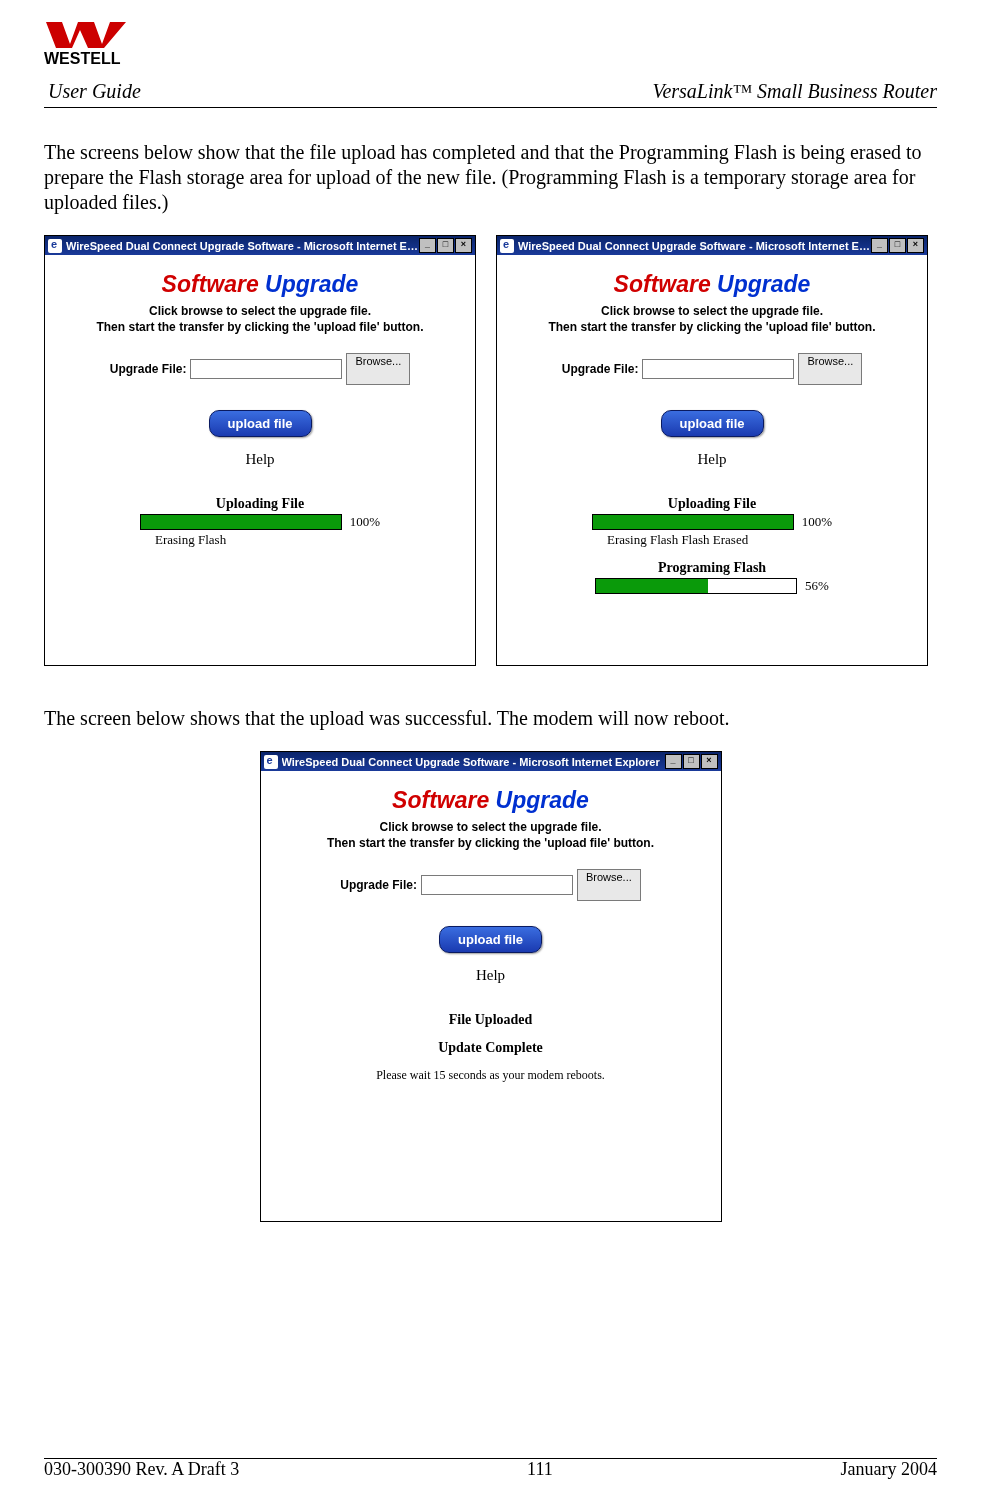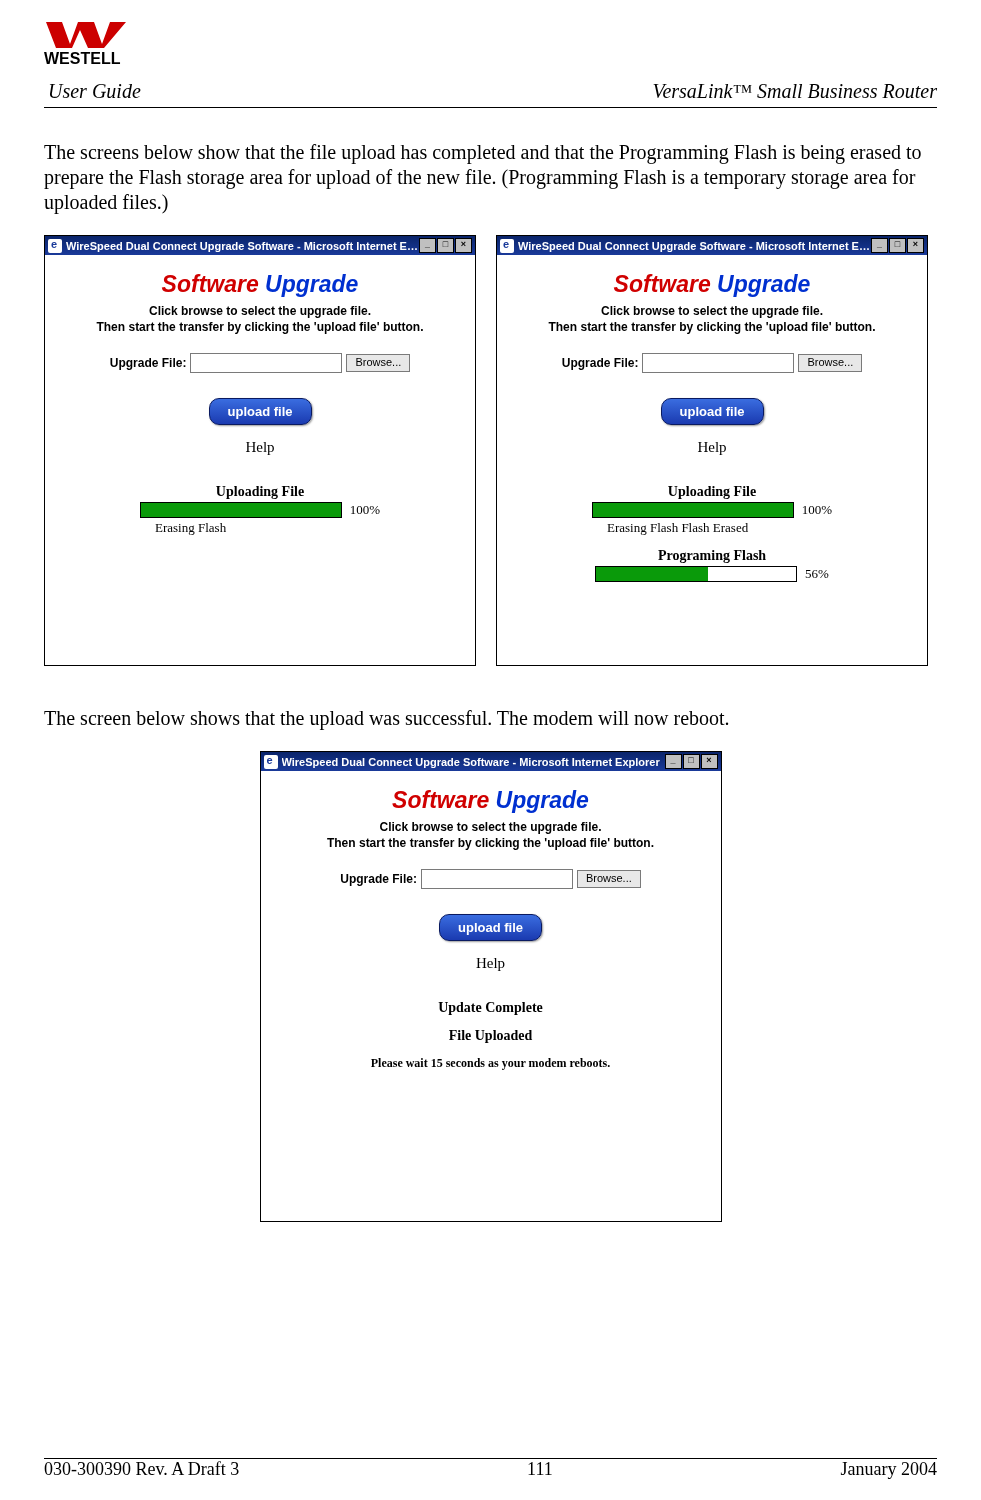--- a/index.html
+++ b/index.html
@@ -128,21 +128,21 @@
     height:18px;
     width:150px;
     background:#fff;
   }
   .browse-btn{
     font-family: Arial, sans-serif;
     font-size:11px;
     border:1px solid #7a7a7a;
     background:#e8e8e8;
     padding:1px 8px;
-    height:18px;
+    height:32px;
     box-sizing:border-box;
   }
   .upload-btn{
     display:inline-block;
     background:linear-gradient(#3a6de0,#1a3ab0);
     color:#fff;
     font-family: Arial, sans-serif;
     font-size:13px;
     font-weight:bold;
     padding:5px 18px;
@@ -191,21 +191,20 @@
   .complete-text{
     font-family:"Times New Roman",Times,serif;
     font-size:14px;
     font-weight:bold;
     margin:12px 0;
   }
   .wait-text{
     font-family:"Times New Roman",Times,serif;
     font-size:12px;
     margin-top:10px;
-    font-weight:bold;
   }
   .center-screen{
     display:flex;
     justify-content:center;
     margin-bottom:60px;
   }
   .footer{
     position:absolute;
     bottom:20px;
     left:44px;
@@ -347,22 +346,22 @@
           <div>Then start the transfer by clicking the 'upload file' button.</div>
         </div>
         <div class="file-row">
           <span class="file-label">Upgrade File:</span>
           <span class="file-input"></span>
           <span class="browse-btn">Browse...</span>
         </div>
         <div class="upload-btn">upload file</div>
         <span class="help-link">Help</span>
 
+        <div class="complete-text">File Uploaded</div>
         <div class="complete-text">Update Complete</div>
-        <div class="complete-text">File Uploaded</div>
         <div class="wait-text">Please wait 15 seconds as your modem reboots.</div>
       </div>
     </div>
   </div>
 
   <div class="footer">
     <span>030-300390 Rev. A Draft 3</span>
     <span>111</span>
     <span>January 2004</span>
   </div>

